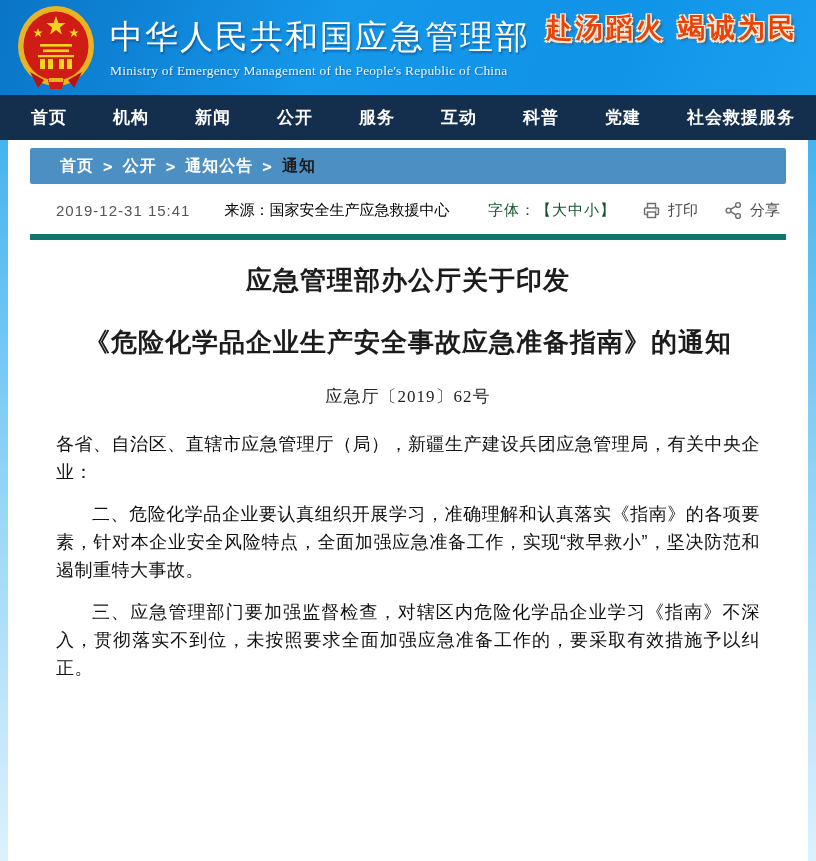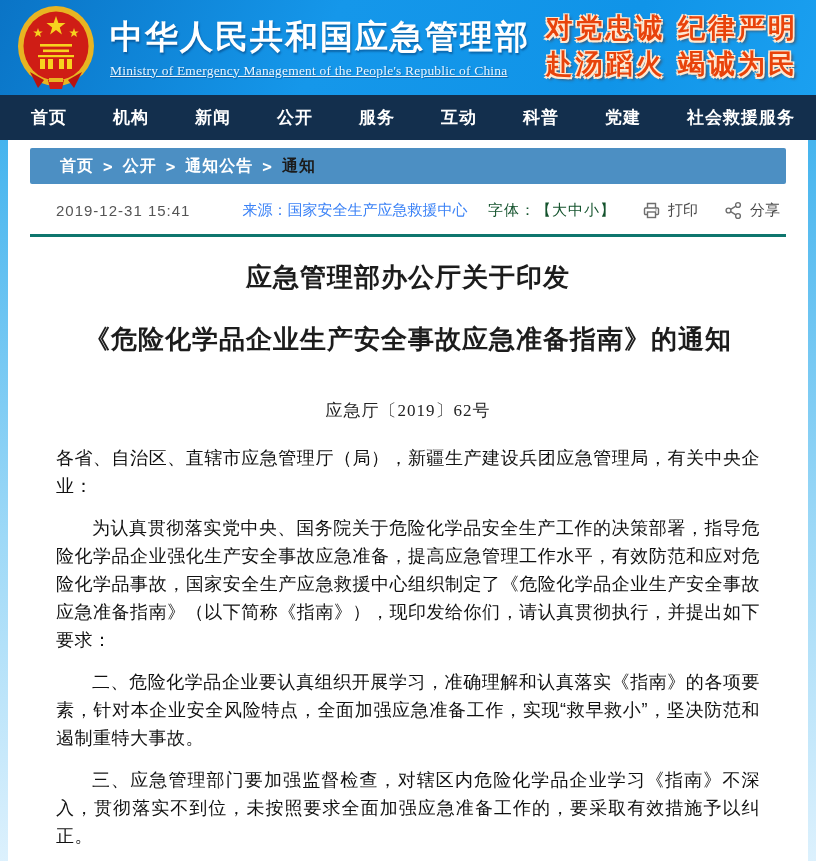--- a/index.html
+++ b/index.html
@@ -9,28 +9,27 @@
 
   
   .header {
     height:95px; flex:0 0 95px;
     background:linear-gradient(115deg,#0a74c6 0%,#1597ea 40%,#1094e8 75%,#1ba0f0 100%);
     display:flex; align-items:center; padding:0 14px 0 16px; position:relative;
   }
   .brand { display:flex; align-items:center; cursor:pointer; }
   .emblem { width:80px; height:84px; margin-right:14px; flex:0 0 auto; }
   .brand-text .cn {
-    color:#fff; font-size:33px; font-weight:bold; letter-spacing:2px;
+    color:#fff; font-size:33px; font-weight:normal; letter-spacing:2px;
     text-shadow:1px 2px 2px rgba(0,40,90,.45); line-height:40px;
   }
   .brand-text .en {
     color:#eaf6ff; font-size:13.5px; margin-top:6px; letter-spacing:.2px;
     font-family:"Liberation Serif","DejaVu Serif",serif;
     text-shadow:1px 1px 1px rgba(0,40,90,.4);
-    text-decoration:underline;
   }
   .slogan { position:absolute; right:18px; top:10px; text-align:center; }
   .slogan div {
     font-family:"DejaVu Serif","Liberation Serif",serif;
     font-weight:bold; font-size:27px; letter-spacing:3px; line-height:36px;
     color:#e8430b;
     text-shadow:-1.5px -1.5px 0 #ffe9d2, 1.5px -1.5px 0 #ffe9d2,
                 -1.5px 1.5px 0 #ffe9d2, 1.5px 1.5px 0 #ffe9d2,
                  3px 3px 3px rgba(100,30,0,.55);
   }
@@ -55,40 +54,40 @@
     display:flex; align-items:center; padding-left:30px; border-radius:2px;
   }
   .crumb-bar span { font-size:16px; font-weight:bold; letter-spacing:1px; }
   .crumb-link { color:#fff; cursor:pointer; }
   .crumb-sep { color:#fff; margin:0 9px; font-family:"DejaVu Sans Mono",monospace; }
   .crumb-current { color:#1b1b1b; }
 
   
   .meta {
     margin:0 22px; padding:17px 6px 14px 26px; display:flex; align-items:center;
-    border-bottom:3px solid #0f766e; color:#5a5a5a; font-size:15px;
+    border-bottom:6px solid #0f766e; color:#5a5a5a; font-size:15px;
   }
   .meta .date { letter-spacing:1px; color:#555; }
-  .meta .source { margin-left:52px; color:#3b82f6; }
+  .meta .source { margin-left:34px; color:#000000; }
   .meta .spacer { flex:1; }
   .meta .fontsize { color:#14532d; cursor:pointer; letter-spacing:1px; }
   .meta .tool { display:flex; align-items:center; margin-left:26px; cursor:pointer; color:#4a4a4a; }
   .meta .tool svg { margin-right:7px; }
 
   
   .article { padding:14px 48px 0 48px; color:#1c1c1c; }
   .art-title {
     text-align:center; font-family:"Liberation Serif","DejaVu Serif",serif;
     font-size:26px; font-weight:bold; letter-spacing:1px; line-height:30px;
   }
   .art-title.l1 { margin-top:12px; }
   .art-title.l2 { margin-top:32px; }
   .doc-no {
     text-align:center; font-family:"Liberation Serif","DejaVu Serif",serif;
-    font-size:17px; margin-top:44px; letter-spacing:1px; color:#222;
+    font-size:17px; margin-top:27px; letter-spacing:1px; color:#222;
   }
   .body-text { margin-top:22px; }
   .body-text p {
     font-size:18px; line-height:28px; margin:14px 0; color:#111;
     text-align:justify; letter-spacing:.5px;
   }
   .body-text p.indent { text-indent:2em; }
 </style>
 </head>
 <body>
@@ -115,21 +114,20 @@
         <rect x="43" y="53" width="5" height="10" fill="#f7d21e"></rect>
         <rect x="51" y="53" width="5" height="10" fill="#f7d21e"></rect>
         <rect x="37" y="55" width="6" height="8" fill="#cf1d15"></rect>
       </svg>
       <div class="brand-text">
         <div class="cn">中华人民共和国应急管理部</div>
         <div class="en">Ministry of Emergency Management of the People's Republic of China</div>
       </div>
     </div>
     <div class="slogan">
-      <div>对党忠诚 纪律严明</div>
       <div>赴汤蹈火 竭诚为民</div>
     </div>
   </div>
 
   <div class="nav">
     <div class="nav-item">首页</div>
     <div class="nav-item">机构</div>
     <div class="nav-item">新闻</div>
     <div class="nav-item">公开</div>
     <div class="nav-item">服务</div>
@@ -177,21 +175,20 @@
         </span>
       </div>
 
       <div class="article">
         <div class="art-title l1">应急管理部办公厅关于印发</div>
         <div class="art-title l2">《危险化学品企业生产安全事故应急准备指南》的通知</div>
         <div class="doc-no">应急厅〔2019〕62号</div>
 
         <div class="body-text">
           <p>各省、自治区、直辖市应急管理厅（局），新疆生产建设兵团应急管理局，有关中央企业：</p>
-          <p class="indent">为认真贯彻落实党中央、国务院关于危险化学品安全生产工作的决策部署，指导危险化学品企业强化生产安全事故应急准备，提高应急管理工作水平，有效防范和应对危险化学品事故，国家安全生产应急救援中心组织制定了《危险化学品企业生产安全事故应急准备指南》（以下简称《指南》），现印发给你们，请认真贯彻执行，并提出如下要求：</p>
           <p class="indent">二、危险化学品企业要认真组织开展学习，准确理解和认真落实《指南》的各项要素，针对本企业安全风险特点，全面加强应急准备工作，实现“救早救小”，坚决防范和遏制重特大事故。</p>
           <p class="indent">三、应急管理部门要加强监督检查，对辖区内危险化学品企业学习《指南》不深入，贯彻落实不到位，未按照要求全面加强应急准备工作的，要采取有效措施予以纠正。</p>
 
         </div>
       </div>
 
     </div>
   </div>
 </div>
 

